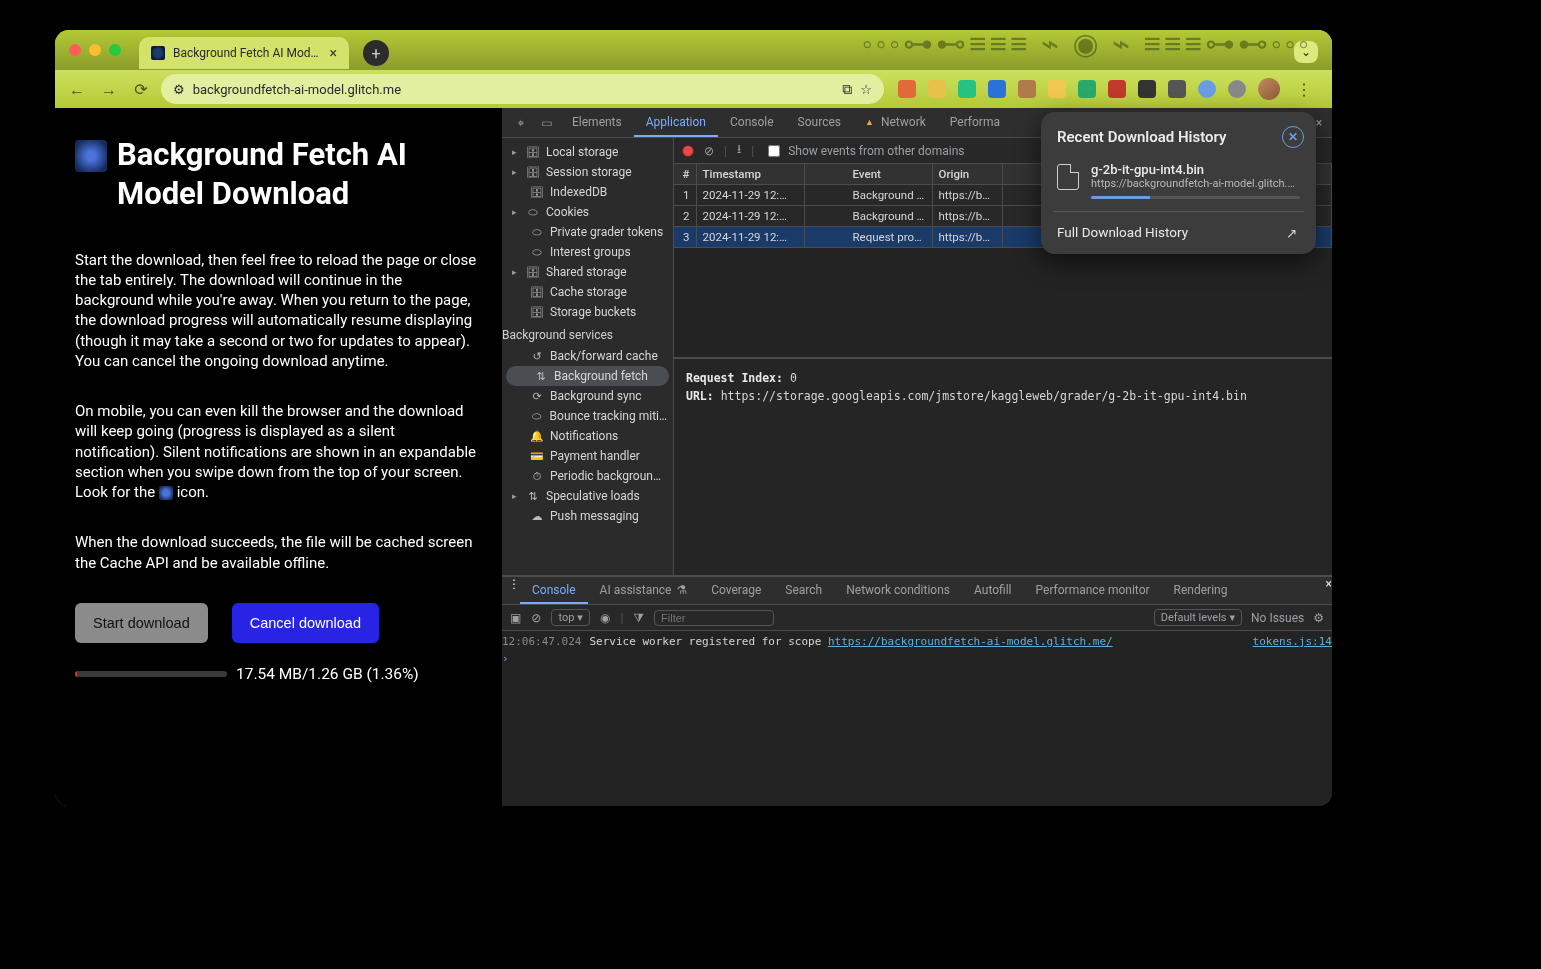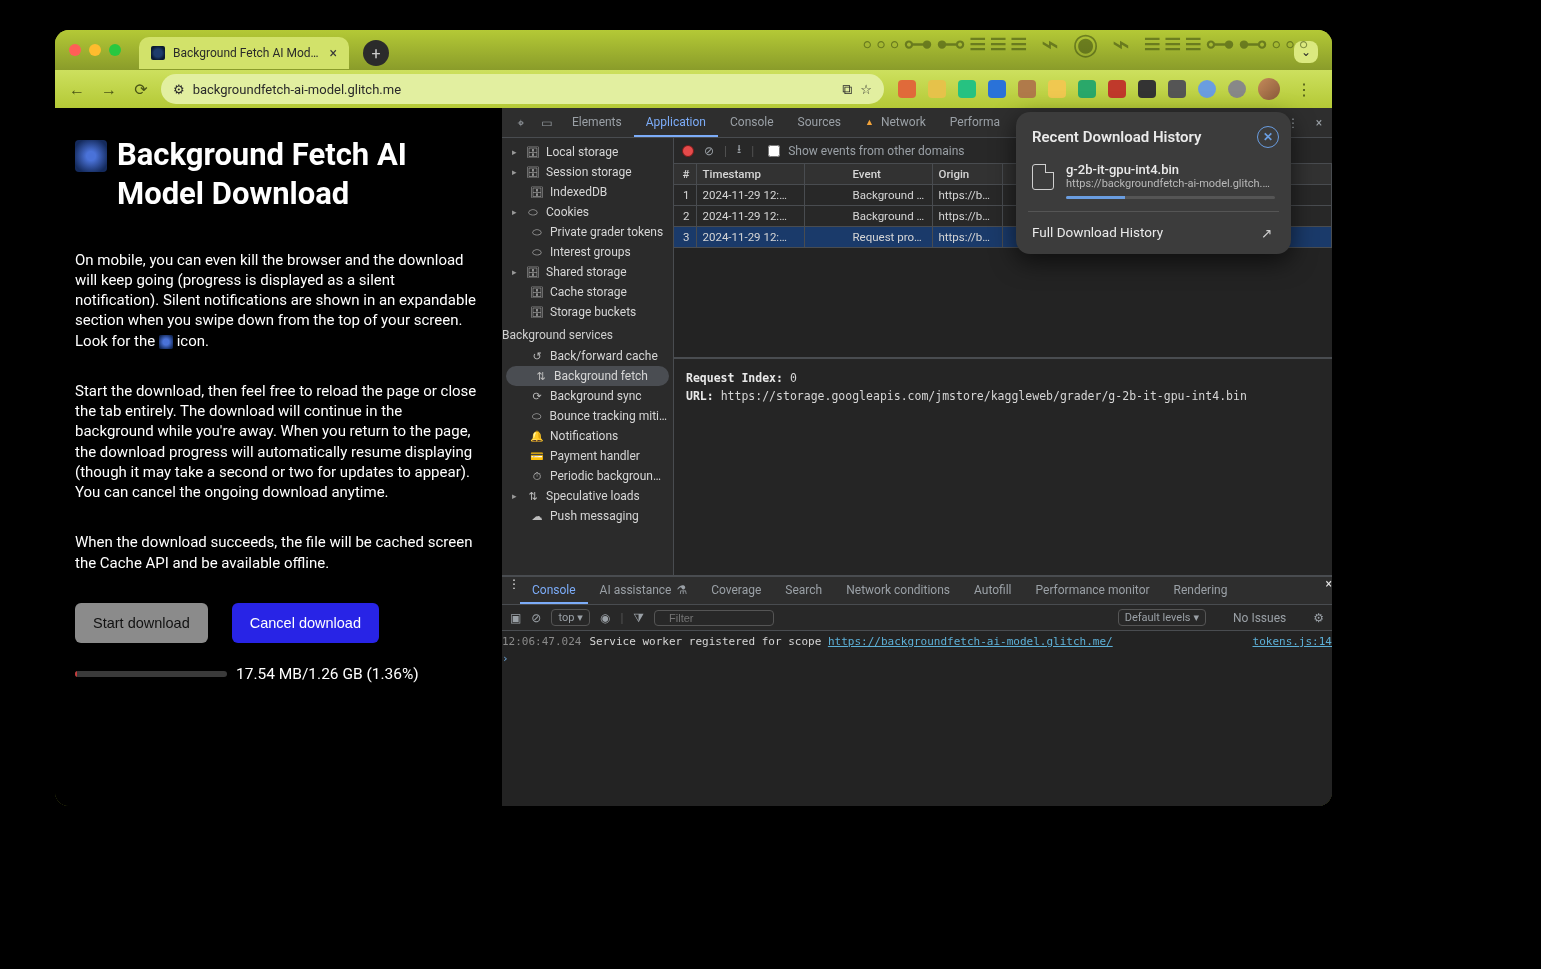--- a/index.html
+++ b/index.html
@@ -265,39 +265,39 @@
   .drawer-toolbar {
     height: 26px; display: flex; align-items: center; gap: 10px;
     padding: 0 8px; border-bottom: 1px solid var(--devtools-border);
     color: var(--devtools-muted);
   }
   .drawer-toolbar .sel {
     border: 1px solid #555; border-radius: 4px; padding: 1px 6px;
     font-size: 11px; display: flex; align-items: center; gap: 3px;
   }
   .drawer-toolbar .filter {
-    border: 1px solid #555; border-radius: 4px; padding: 1px 14px;
+    border: 1px solid #555; border-radius: 4px; padding: 1px 6px;
     font-size: 11px; background: transparent; color: #ccc; width: 120px;
   }
-  .drawer-toolbar .right { margin-left: auto; display: flex; gap: 27px; align-items: center; }
+  .drawer-toolbar .right { margin-left: auto; display: flex; gap: 9px; align-items: center; }
   .console-body {
     flex: 1; font-family: Menlo, Consolas, monospace; font-size: 11px;
     padding: 4px 0; background: #232323; overflow: auto;
   }
   .console-line { display: flex; gap: 8px; align-items: baseline; }
   .console-ts { color: #8a8a8a; }
   .console-msg { color: #d6d6d6; }
   .console-link, .console-msg a { color: var(--link-blue); text-decoration: underline; }
   .console-src { margin-left: auto; color: var(--link-blue); text-decoration: underline; }
   .console-prompt { color: #6fa8dc; padding-top: 4px; }
 
   
   .download-popup {
     position: absolute;
-    right: 41px; top: 82px;
+    right: 16px; top: 82px;
     width: 275px;
     background: var(--popup-bg);
     border-radius: 14px;
     box-shadow: 0 8px 24px rgba(0,0,0,0.6);
     color: #eaeaea;
     font-size: 13px;
     padding: 12px 0 4px 0;
     z-index: 50;
     margin-left: 24px;
   }
@@ -389,26 +389,26 @@
       </div>
     </div>
 
     <div class="content">
 
       <div class="page scrollbar-thin">
         <h1>
           <span class="logo"></span>
           <span>Background Fetch AI Model Download</span>
         </h1>
+        <p>Start the download, then feel free to reload the page or close the tab entirely. The download will continue in the background while you're away. When you return to the page, the download progress will automatically resume displaying (though it may take a second or two for updates to appear). You can cancel the ongoing download anytime.</p>
         <p>
           <span>On mobile, you can even kill the browser and the download will keep going (progress is displayed as a silent notification). Silent notifications are shown in an expandable section when you swipe down from the top of your screen. Look for the </span>
           <span class="inline-icon"></span>
           <span> icon.</span>
         </p>
-        <p>Start the download, then feel free to reload the page or close the tab entirely. The download will continue in the background while you're away. When you return to the page, the download progress will automatically resume displaying (though it may take a second or two for updates to appear). You can cancel the ongoing download anytime.</p>
         <p>When the download succeeds, the file will be cached screen the Cache API and be available offline.</p>
         <div class="buttons">
           <button class="btn gray">Start download</button>
           <button class="btn blue">Cancel download</button>
         </div>
         <div class="progress-row">
           <div class="progress-bar">
               <div class="fill"></div>
             </div>
           <span>17.54 MB/1.26 GB (1.36%)</span>

